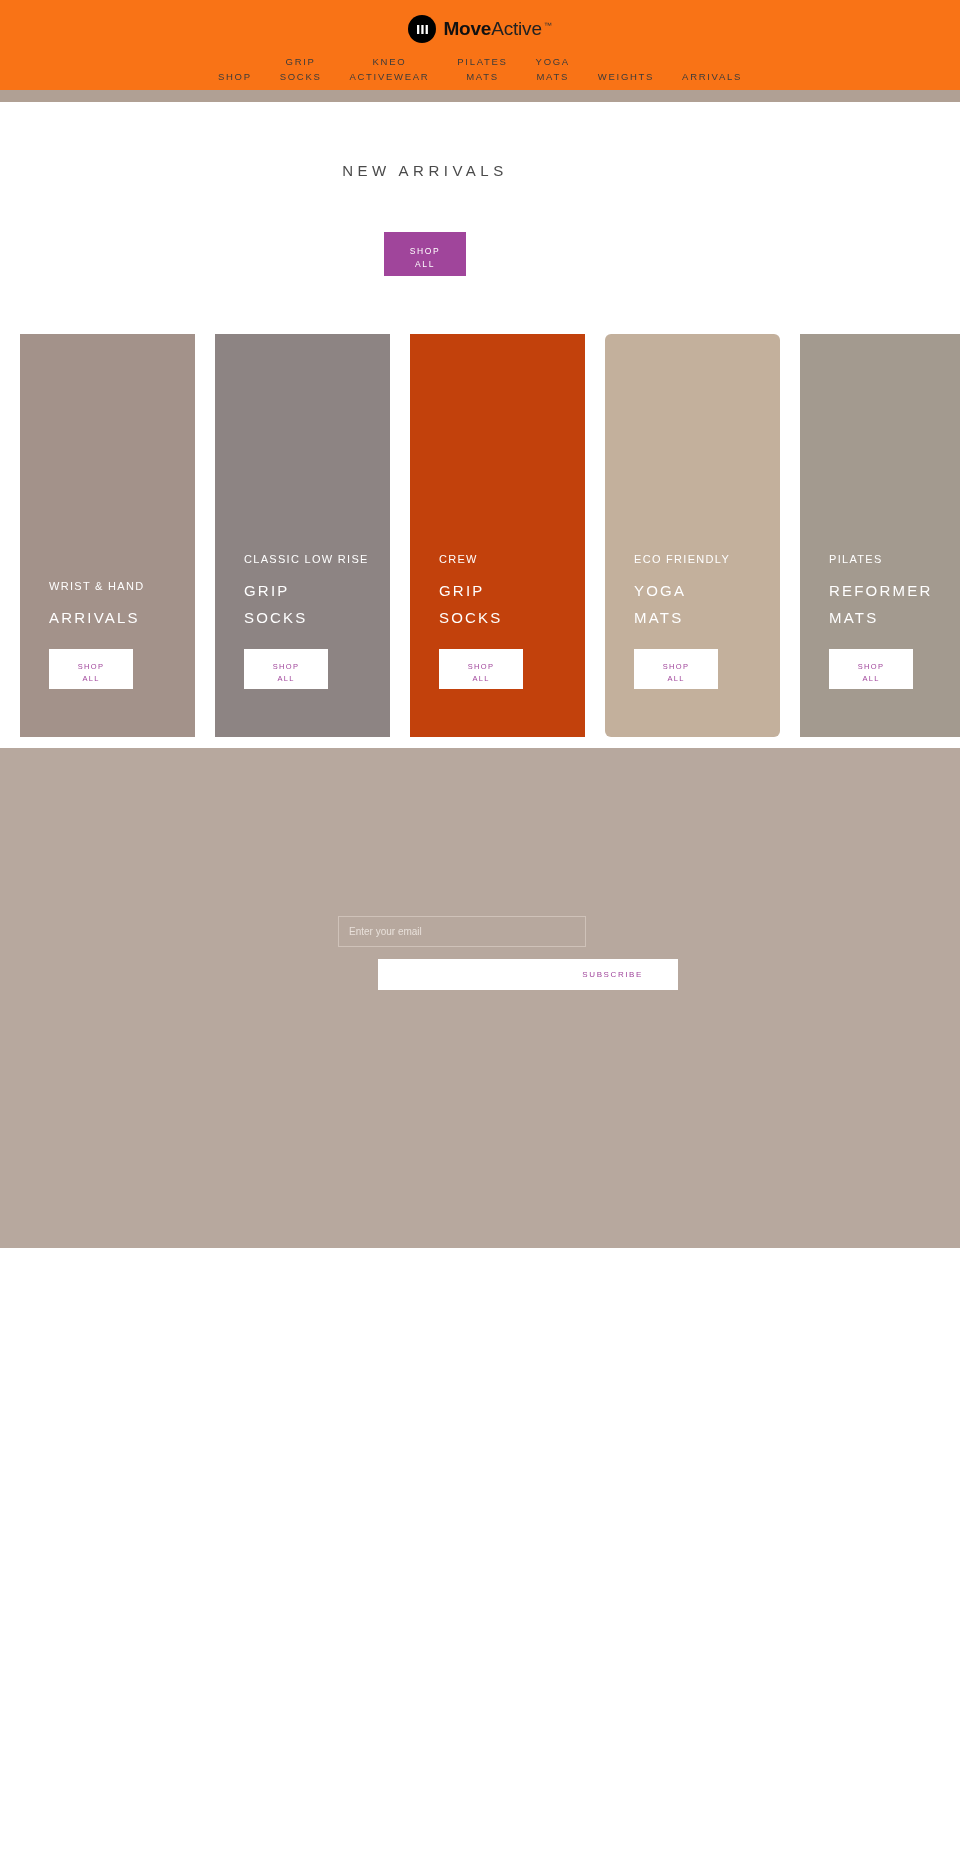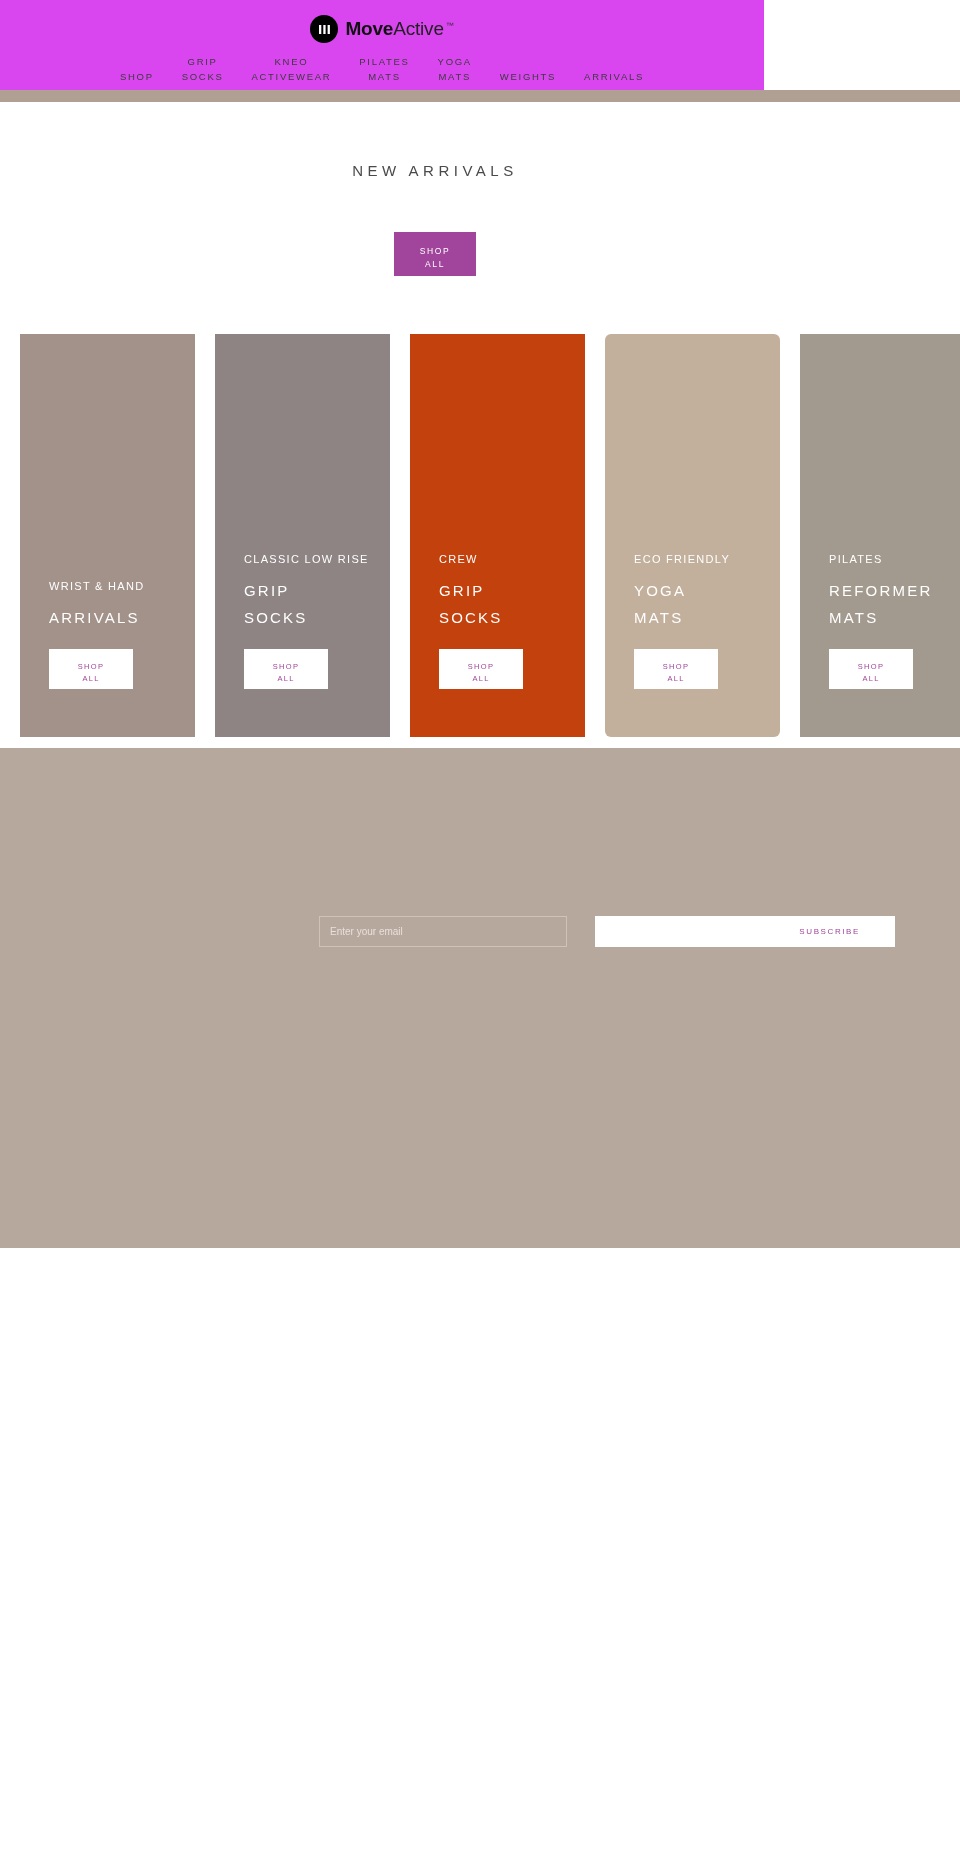--- a/index.html
+++ b/index.html
@@ -5,22 +5,22 @@
   * { margin:0; padding:0; box-sizing:border-box; }
   html,body { width:960px; height:1875px; }
   body {
     font-family:"Liberation Sans", sans-serif;
     background:#ffffff;
     overflow:hidden;
   }
 
   
   .header {
-    width:764px;
-    background:#d946ef;
+    width:960px;
+    background:#f97316;
     padding-top:12px;
     position:relative;
   }
   .logo-wrap {
     display:flex;
     align-items:center;
     justify-content:center;
     gap:7px;
     height:34px;
   }
@@ -70,21 +70,20 @@
     height:12px;
     background:#b0a094;
   }
 
   
   .arrivals {
     width:850px;
     background:#ffffff;
     padding-top:60px;
     text-align:center;
-    margin-left:10px;
   }
   .arrivals-title {
     font-size:15px;
     letter-spacing:4.5px;
     color:#4a4a4a;
     font-weight:400;
   }
   .shop-all-primary {
     display:inline-block;
     margin-top:53px;
@@ -167,23 +166,24 @@
   .newsletter {
     width:960px;
     height:500px;
     background:#b7a89e;
     margin-top:11px;
     position:relative;
   }
   .newsletter-form {
     position:absolute;
     top:168px;
-    left:319px;
-    display:flex;
-    gap:28px;
+    left:338px;
+    display:flex;
+    gap:12px;
+    flex-direction:column;
   }
   .email-input {
     width:248px;
     height:31px;
     background:transparent;
     border:1px solid #cfc2b9;
     color:#ffffff;
     font-size:10px;
     padding:0 10px;
     font-family:"Liberation Sans", sans-serif;
@@ -195,20 +195,21 @@
     height:31px;
     background:#ffffff;
     border:none;
     color:#a0459b;
     font-size:8px;
     letter-spacing:1.6px;
     text-align:right;
     padding-right:35px;
     cursor:pointer;
     font-family:"Liberation Sans", sans-serif;
+    margin-left:40px;
   }
   .footer-blank { width:960px; background:#ffffff; height:644px; }
 </style>
 </head>
 <body>
 
 <div class="header">
   <div class="logo-wrap">
     <span class="logo-mark">
       <svg width="15" height="15" viewBox="0 0 15 15" aria-hidden="true">

